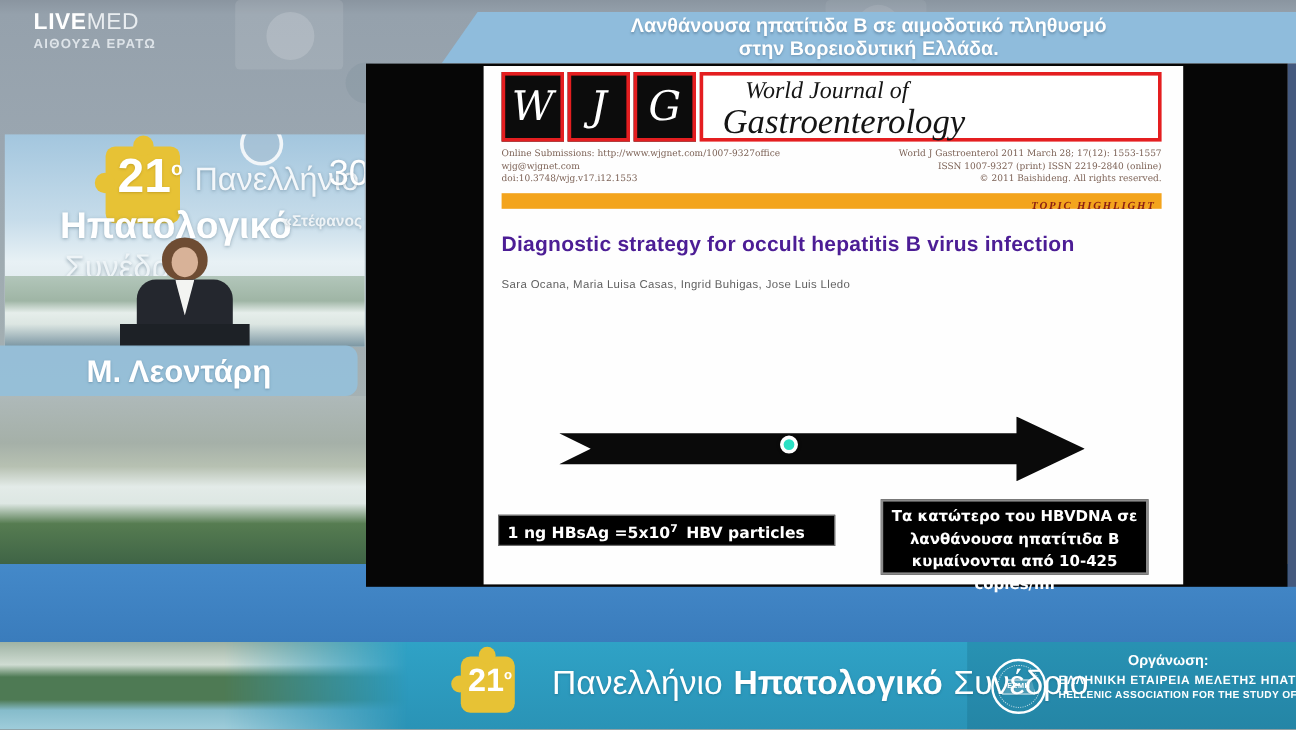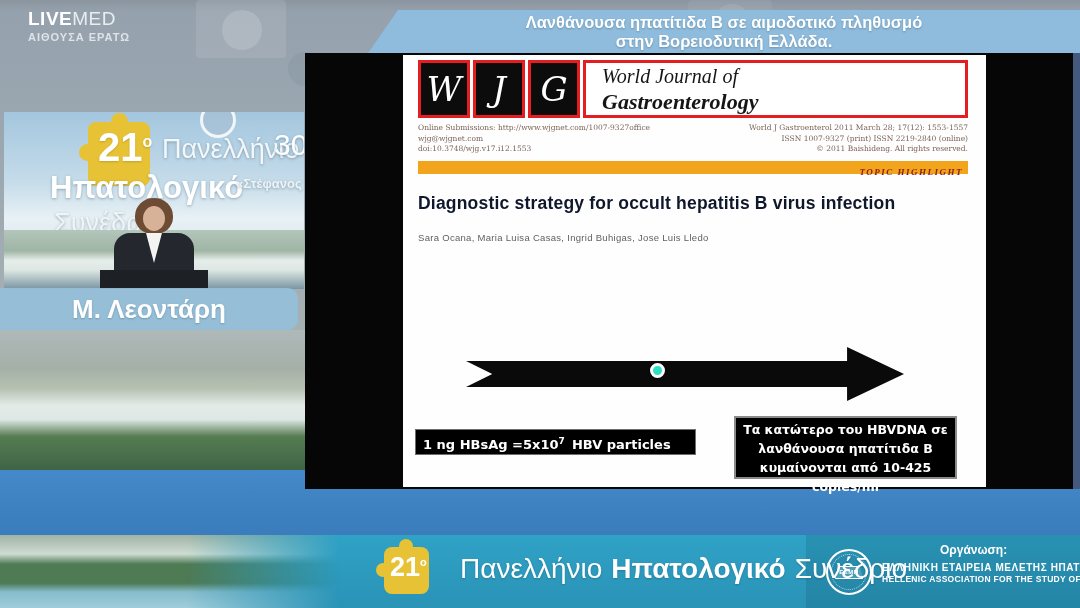--- a/index.html
+++ b/index.html
@@ -68,33 +68,33 @@
   #right-stripe { left:1073px; top:53px; width:7px; height:436px; background:#44597e; }
   
   #slide-region { left:305px; top:53px; width:768px; height:436px; background:#060606; }
   #slide { position:absolute; left:98px; top:2px; width:583px; height:432px; background:#fefefe; }
   #wjg-header { position:absolute; left:15px; top:5px; width:550px; height:58px; display:flex; gap:3px; }
   .wjg-sq { width:52px; height:58px; background:#0c0c0c; border:3px solid #e41e20;
     color:#fff; font-family:"DejaVu Serif", serif; font-style:italic; font-size:34px;
     display:flex; align-items:center; justify-content:center; }
   .wjg-name { flex:1; border:3px solid #e41e20; background:#fff; padding:1px 0 0 16px;
     font-family:"Liberation Serif", serif; font-style:italic; color:#151515; }
-  .wjg-name .n1 { font-size:20px; line-height:25px; }
-  .wjg-name .n2 { font-size:22px; line-height:26px; font-weight:700; }
+  .wjg-name .n1 { font-size:20px; line-height:25px;margin-left:19px; }
+  .wjg-name .n2 { font-size:29px; line-height:26px; font-weight:400; }
   #journal-info { position:absolute; left:15px; top:68px; width:550px; display:flex; justify-content:space-between;
     font-family:"DejaVu Serif", serif; font-size:7.5px; line-height:10.5px; color:#7d6357; }
   #journal-info .right { text-align:right;margin-left:32px; }
   #topic-bar { position:absolute; left:15px; top:106px; width:550px; height:13px; background:#f3a41d;
     text-align:right; padding-right:5px; }
   #topic-bar span { font-family:"Liberation Serif", serif; font-style:italic; font-weight:700;
     font-size:9px; line-height:13px; color:#8c2014; letter-spacing:1.5px; }
   #editor-line { position:absolute; left:15px; top:126px; }
   #editor-line .nm { font-size:9px; font-weight:700; color:#2c2c2c; letter-spacing:.4px; }
   #editor-line .rl { font-size:8px; font-style:italic; color:#666; }
-  #paper-title { position:absolute; left:15px; top:138px; font-size:17.5px; font-weight:700; color:#0f172a; letter-spacing:.2px; }
+  #paper-title { position:absolute; left:15px; top:138px; font-size:17.5px; font-weight:700; color:#4c1d95; letter-spacing:.2px; }
   #paper-authors { position:absolute; left:15px; top:177px; font-size:9.5px; color:#5f5f5f; letter-spacing:.3px; }
   #greek-note { position:absolute; left:20px; top:228px; width:545px; text-align:center;
     font-family:"Liberation Serif", serif; font-weight:700; font-size:14px; line-height:18.5px; color:#050505; }
   #flow-arrow { position:absolute; left:63px; top:292px; width:438px; height:54px; background:#0a0a0a;
     clip-path:polygon(0% 26%, 87% 26%, 87% 0%, 100% 50%, 87% 100%, 87% 74%, 0% 74%, 6% 50%); }
   #pointer-dot { position:absolute; left:247px; top:308px; width:15px; height:15px; background:#2be0c4;
     border:3px solid #fff; border-radius:50%; box-shadow:0 0 3px rgba(0,0,0,.45); }
   #fact-box { position:absolute; left:12px; top:374px; width:281px; height:26px; background:#000;
     border:1.5px solid #6e6e6e; color:#fff; font-family:"DejaVu Sans", sans-serif;
     font-size:13px; font-weight:700; line-height:22px; padding-left:7px; }

